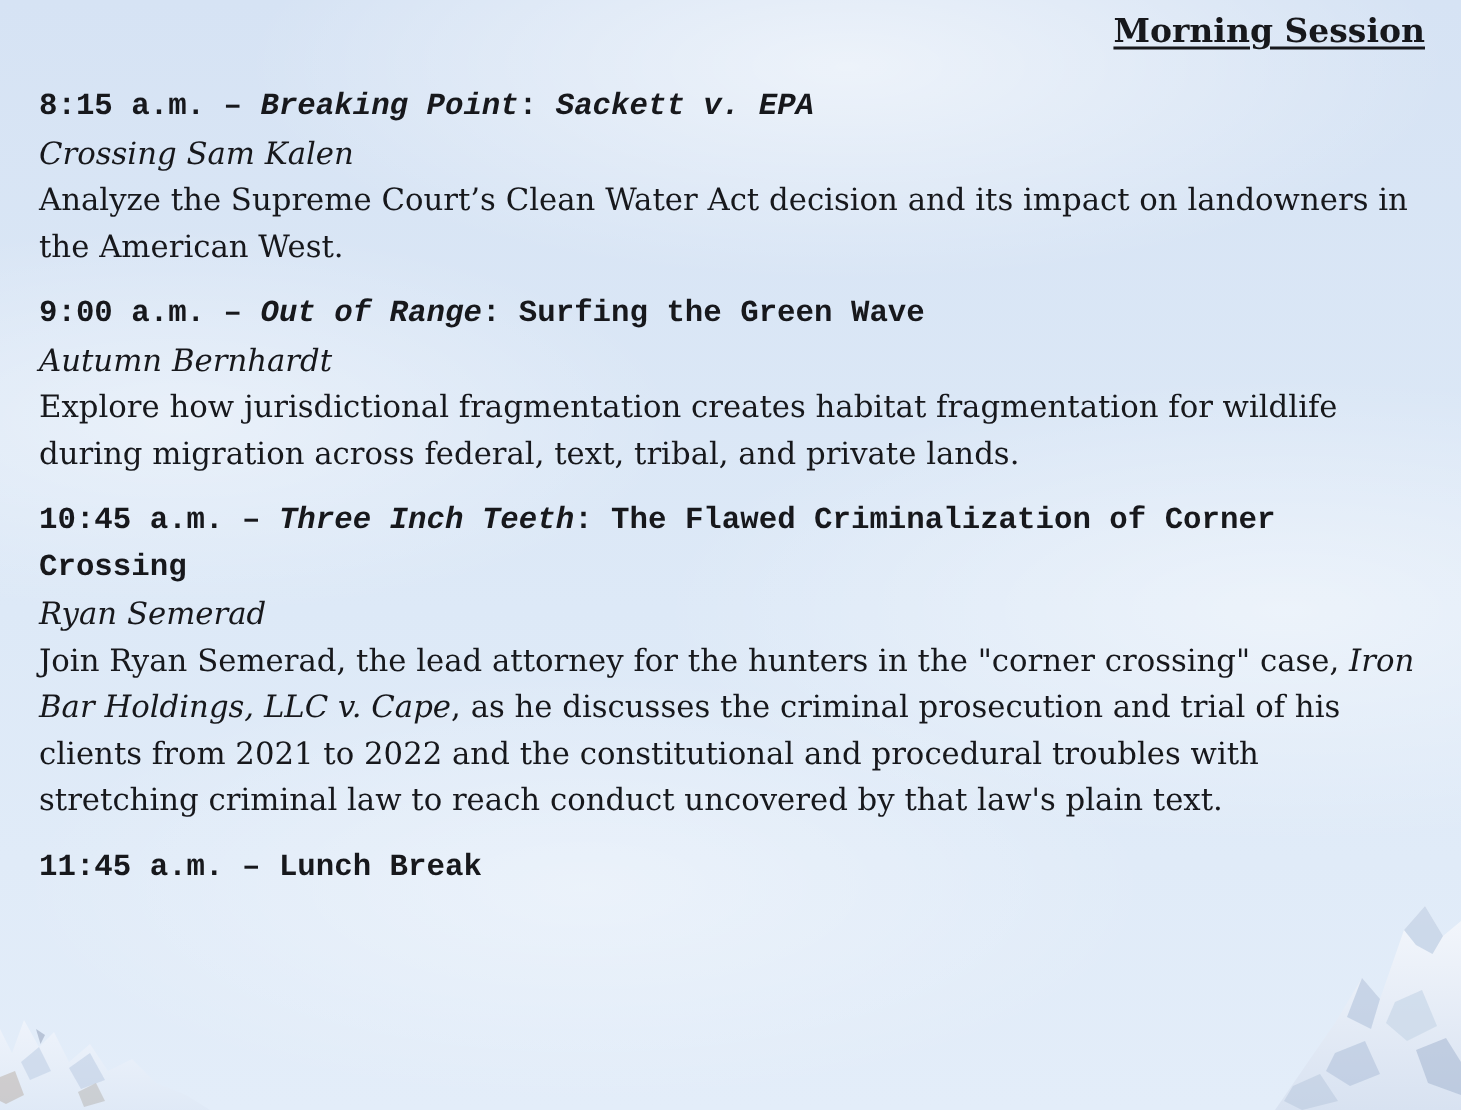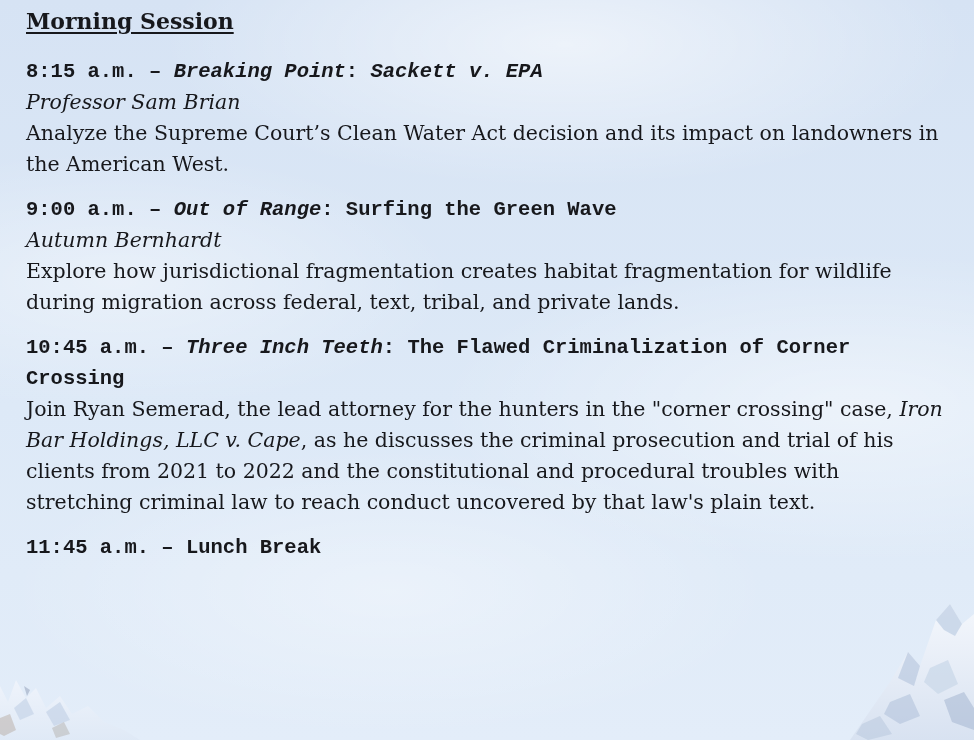--- a/index.html
+++ b/index.html
@@ -18,21 +18,21 @@
       linear-gradient(180deg,#d6e3f4 0%,#dde9f7 55%,#e3edf9 100%);
   }
   .mountains{position:absolute;left:0;bottom:0;width:974px;height:150px;pointer-events:none;}
   .content{
     position:relative;z-index:2;
     padding:6px 24px 0 26px;
     color:#17181c;
   }
   .page-title{
     margin:0 0 20px 0;
-    text-align:left;
+    text-align:right;
     font-size:22px;line-height:30px;font-weight:bold;
     text-decoration:underline;
     text-decoration-thickness:2px;
     text-underline-offset:3px;
   }
   .session{margin:0 0 14px 0;font-size:20.5px;line-height:31px;}
   .session-heading{font-weight:bold;font-family:Liberation Mono, monospace;}
   .session-speaker{font-style:italic;}
   .seg-bold{font-weight:bold;}
   .seg-bold-italic{font-weight:bold;font-style:italic;}
@@ -74,32 +74,33 @@
       <polygon points="52,138 64,132 70,144 56,148" fill="#a9a49e" opacity="0.4"></polygon>
       <polygon points="24,96 30,100 27,106" fill="#8d9cb5" opacity="0.5"></polygon>
     </g>
   </svg>
 
   <div class="content" style="color: rgb(23, 24, 28);">
     <h1 class="page-title">Morning Session</h1>
     <div id="session-list">
         <div class="session">
           <div class="session-heading"><span class="seg-bold">8:15 a.m. – </span><span class="seg-bold-italic">Breaking Point</span><span class="seg-bold">: </span><span class="seg-bold-italic">Sackett v. EPA</span></div>
-          <div class="session-speaker">Professor Sam Brian</div>
+          <div class="session-speaker">Crossing Sam Kalen</div>
           <div class="session-description"><span class="seg-regular">Analyze the Supreme Court’s Clean Water Act decision and its impact on landowners in the American West.</span></div>
         </div>
         <div class="session">
           <div class="session-heading"><span class="seg-bold">9:00 a.m. – </span><span class="seg-bold-italic">Out of Range</span><span class="seg-bold">: Surfing the Green Wave</span></div>
           <div class="session-speaker">Autumn Bernhardt</div>
           <div class="session-description"><span class="seg-regular">Explore how jurisdictional fragmentation creates habitat fragmentation for wildlife during migration across federal, text, tribal, and private lands.</span></div>
         </div>
         <div class="session">
         </div>
         <div class="session">
           <div class="session-heading"><span class="seg-bold">10:45 a.m. – </span><span class="seg-bold-italic">Three Inch Teeth</span><span class="seg-bold">: The Flawed Criminalization of Corner Crossing</span></div>
+          <div class="session-speaker">Ryan Semerad</div>
           <div class="session-description"><span class="seg-regular">Join Ryan Semerad, the lead attorney for the hunters in the "corner crossing" case, </span><span class="seg-italic">Iron Bar Holdings, LLC v. Cape</span><span class="seg-regular">, as he discusses the criminal prosecution and trial of his clients from 2021 to 2022 and the constitutional and procedural troubles with stretching criminal law to reach conduct uncovered by that law's plain text.</span></div>
         </div>
         <div class="session">
           <div class="session-heading"><span class="seg-bold">11:45 a.m. – Lunch Break</span></div>
         </div>
       </div>
   </div>
 </div>
 
 </body></html>

